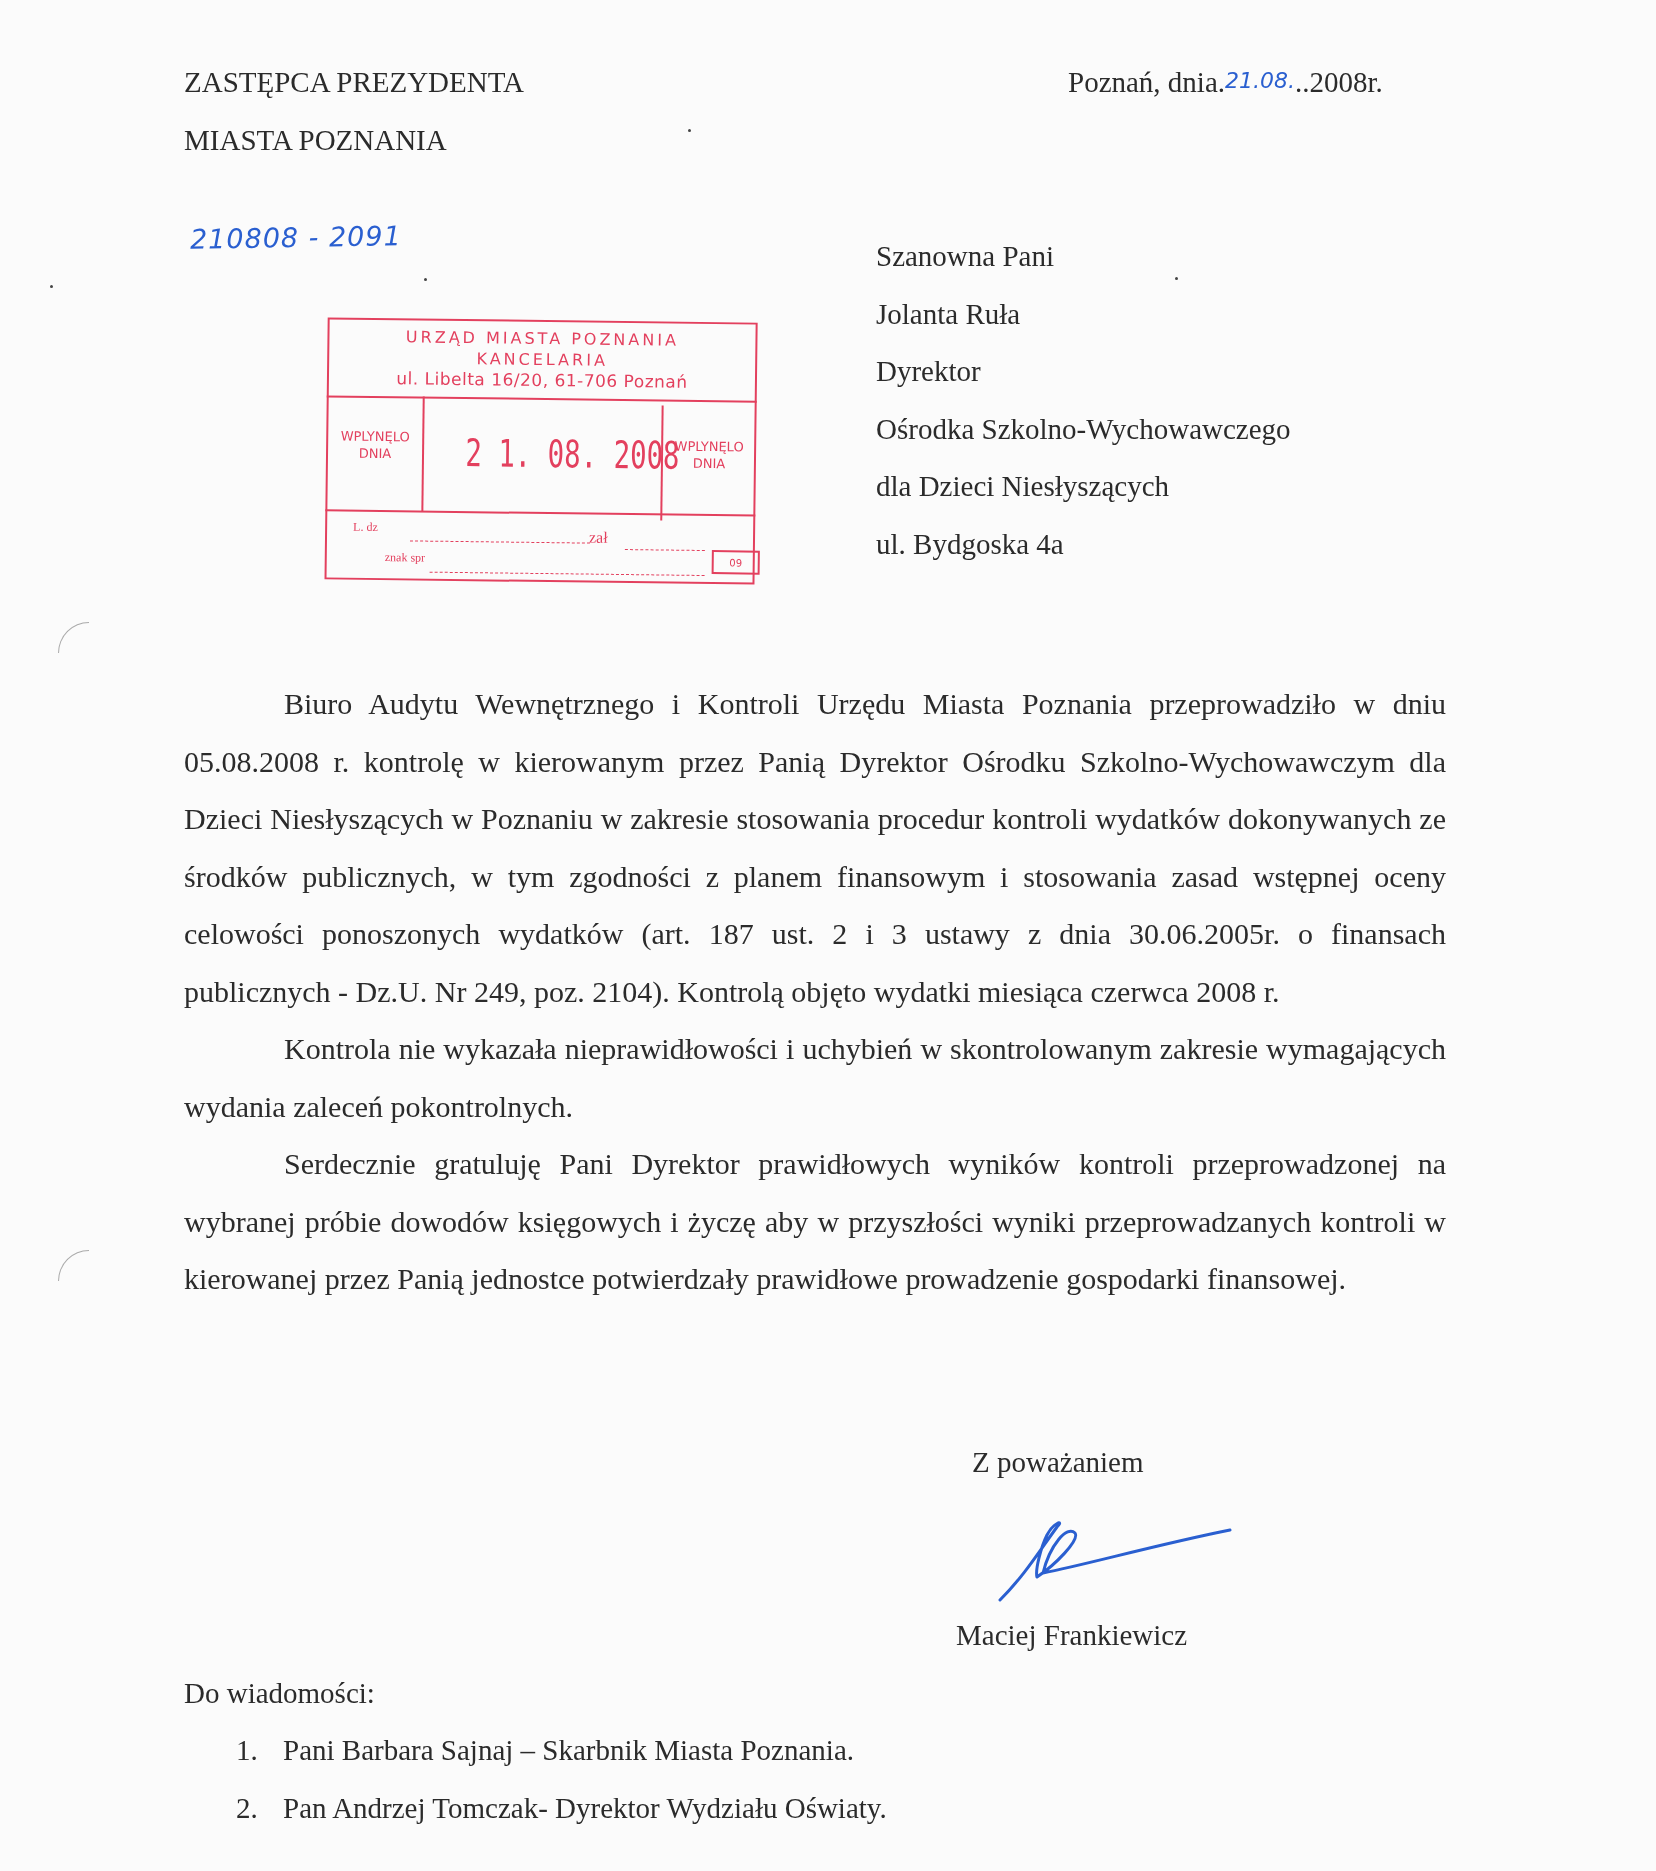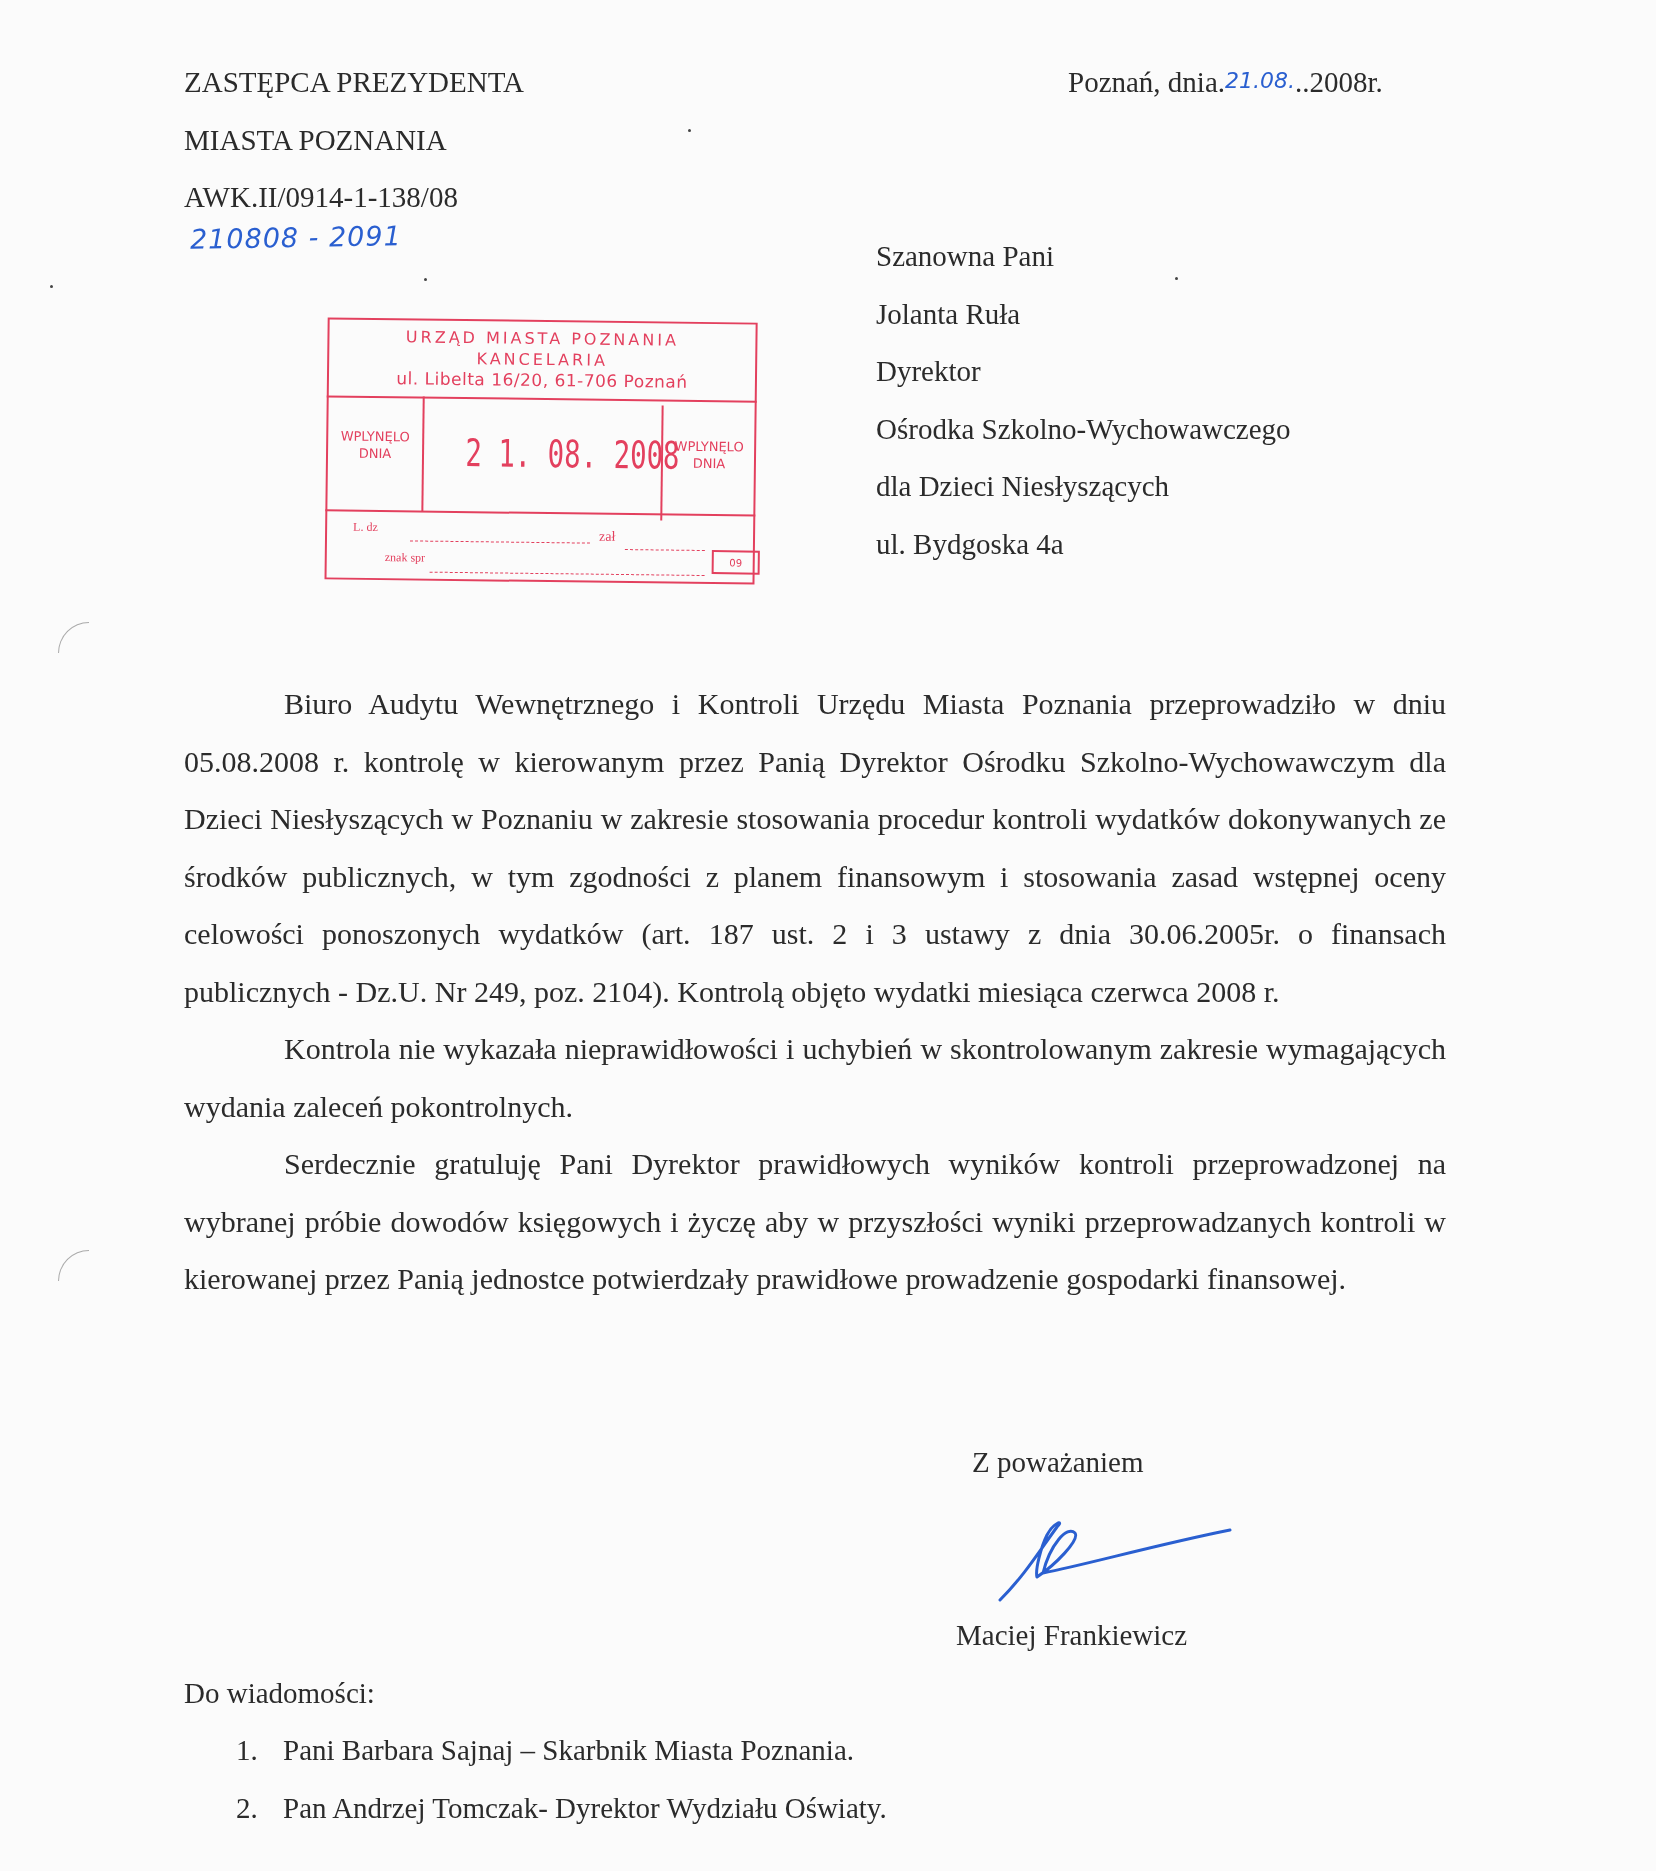--- a/index.html
+++ b/index.html
@@ -64,21 +64,20 @@
   
   .mark { position: absolute; border-left: 1.5px solid #aaa; border-top: 1.5px solid #aaa; border-radius: 40px 0 0 0; width: 30px; height: 30px; }
   .dot { position: absolute; width: 3px; height: 3px; background: #444; border-radius: 50%; }
 </style>
 </head>
 <body>
 
 <div id="header-left" class="abs">
   <div class="t">ZASTĘPCA  PREZYDENTA</div>
   <div class="t">MIASTA  POZNANIA</div>
-  <div class="t">AWK.II/0914-1-138/08</div>
 </div>
 <div id="hand-note" class="abs hand">210808 - 2091</div>
 
 <div id="date-line" class="abs t">
   <span>Poznań, dnia.</span><span class="hand-date">21.08.</span><span>..</span><span>2008r.</span>
 </div>
 
 <div id="recipient" class="abs">
   <div class="t">Szanowna Pani</div>
   <div class="t">Jolanta Ruła</div>
@@ -105,21 +104,21 @@
     <div>DNIA</div>
   </div>
   <div class="datebig">2 1. 08. 2008</div>
   <div class="side" style="left:338px; top:116px; width:90px;">
     <div>WPLYNĘLO</div>
     <div>DNIA</div>
   </div>
 
   <div class="foot" style="left:28px; top:202px;">L. dz</div>
   <div class="uline" style="left:85px; top:222px; width:180px;"></div>
-  <div class="foot" style="left:274px; top:208px; font-size:14px;">zał</div>
+  <div class="foot" style="left:264px; top:208px; font-size:16px;">zał</div>
   <div class="uline" style="left:300px; top:228px; width:80px;"></div>
   <div class="foot" style="left:20px; top:232px;margin-left:40px;">znak spr</div>
   <div class="uline" style="left:105px; top:253px; width:275px;"></div>
   <div class="smallbox">09</div>
 </div>
 
 <div id="body" class="abs">
   <p class="indent">Biuro Audytu Wewnętrznego i Kontroli Urzędu Miasta Poznania przeprowadziło w dniu 05.08.2008 r. kontrolę w kierowanym przez Panią Dyrektor Ośrodku Szkolno-Wychowawczym dla Dzieci Niesłyszących  w Poznaniu    w zakresie stosowania procedur kontroli wydatków dokonywanych ze środków publicznych, w tym zgodności z planem finansowym i stosowania zasad wstępnej oceny celowości ponoszonych wydatków  (art. 187 ust. 2 i 3 ustawy z dnia 30.06.2005r. o finansach publicznych - Dz.U. Nr 249, poz. 2104). Kontrolą objęto wydatki miesiąca czerwca 2008 r.</p>
   <p class="indent">Kontrola nie wykazała nieprawidłowości i uchybień w skontrolowanym zakresie wymagających wydania zaleceń pokontrolnych.</p>
   <p class="indent">Serdecznie gratuluję Pani Dyrektor prawidłowych wyników kontroli przeprowadzonej na wybranej próbie dowodów księgowych i życzę aby w przyszłości wyniki przeprowadzanych kontroli w kierowanej przez Panią jednostce  potwierdzały  prawidłowe prowadzenie gospodarki finansowej.</p>

